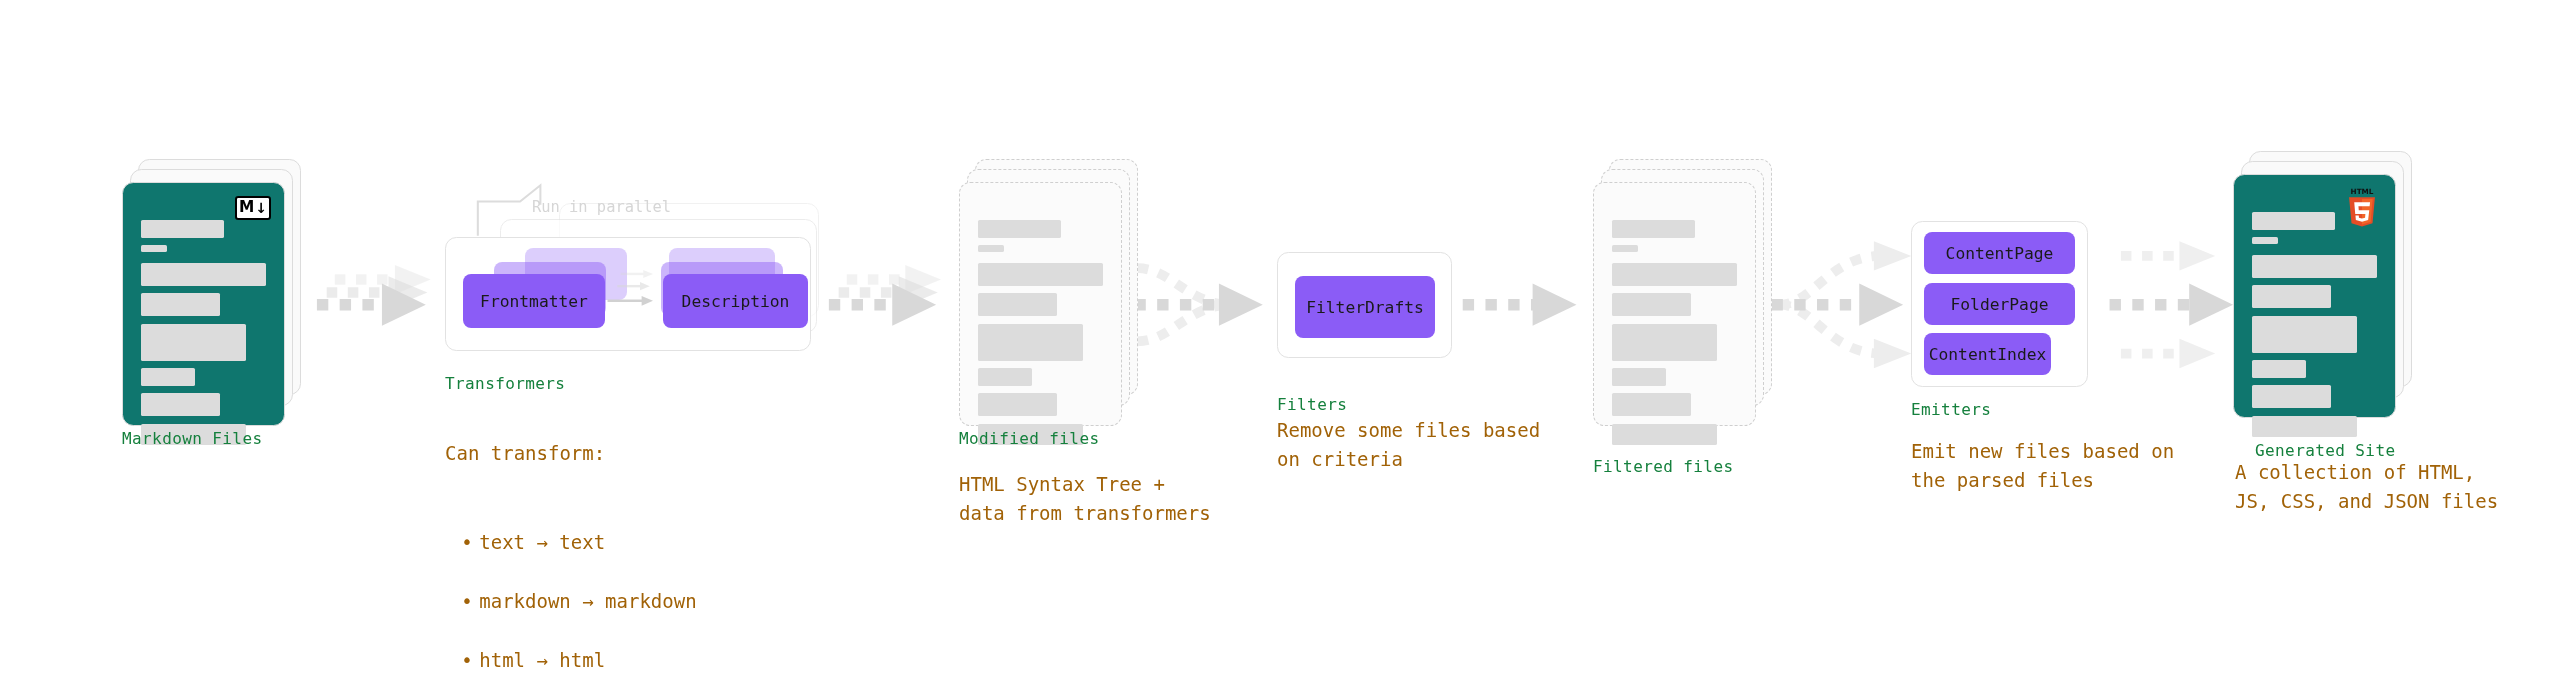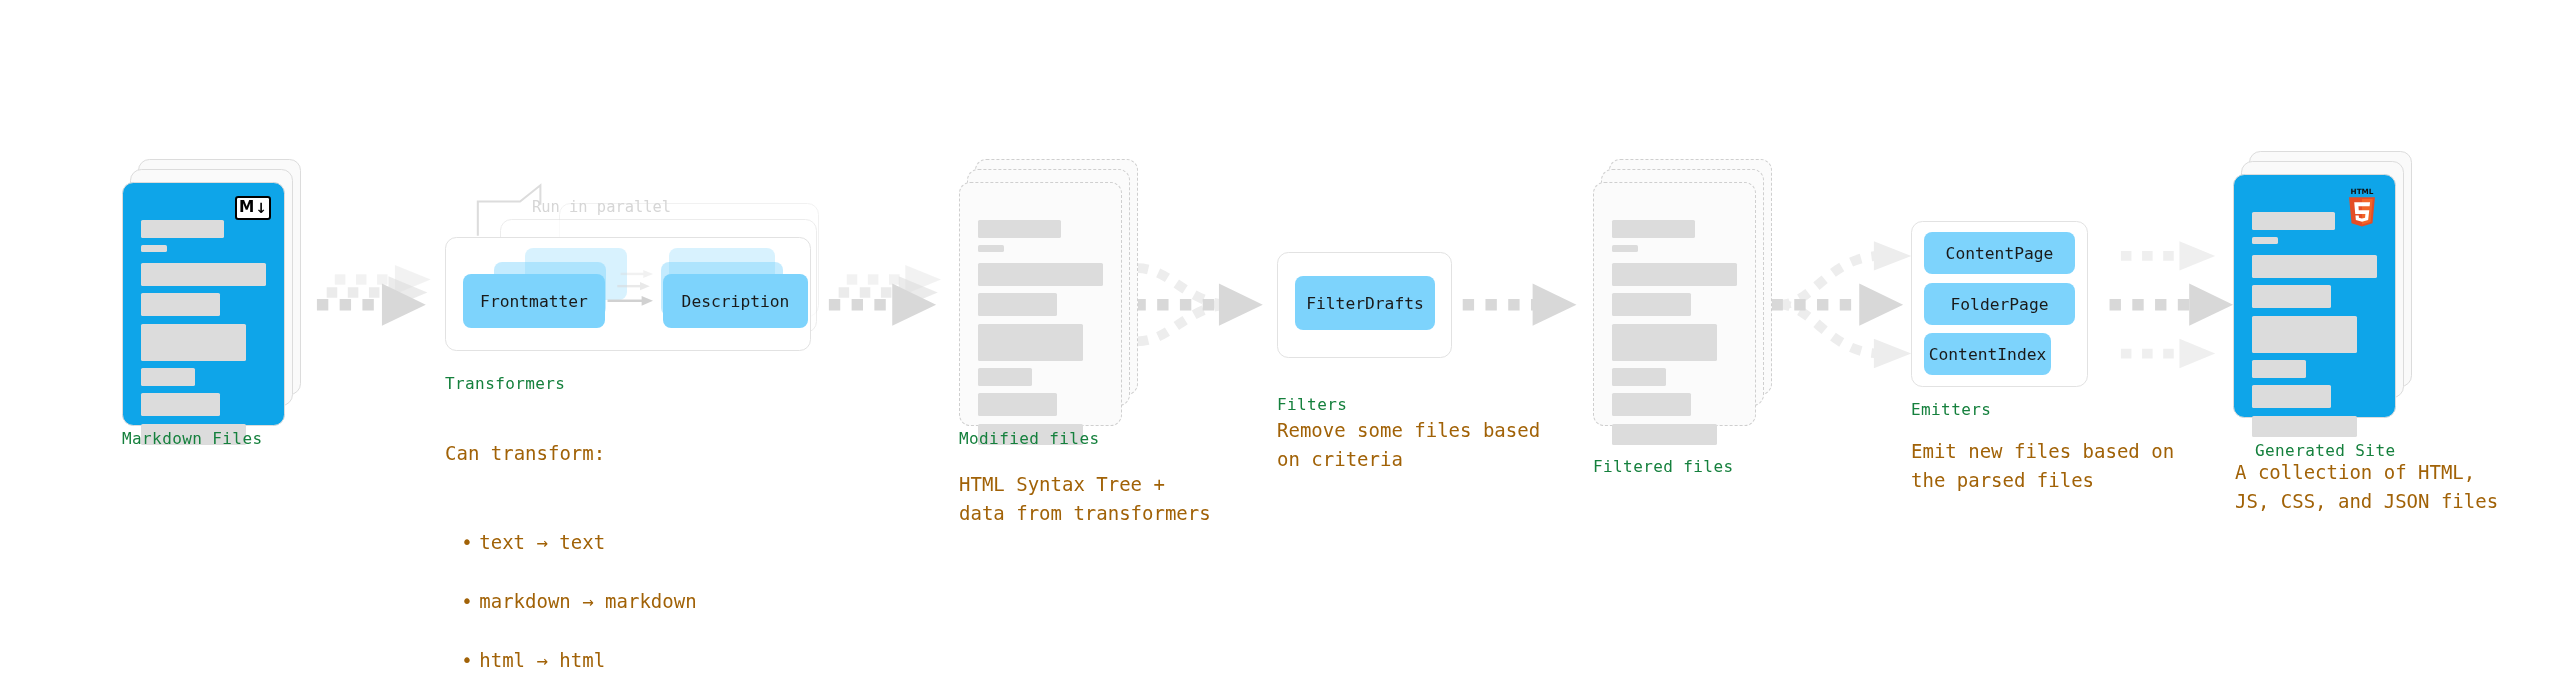--- a/index.html
+++ b/index.html
@@ -37,21 +37,21 @@
     position: absolute;
     box-sizing: border-box;
     width: 163px;
     height: 244px;
     border-radius: 11.4px;
     background: #fafafa;
     border: 1.6px solid #dcdcdc;
   }
   .doc-card.back2 { left: 16.3px;  top: 0px;   height: 236px; }
   .doc-card.back1 { left: 8.1px;  top: 9.8px;  height: 237px; }
-  .doc-card.front { left: 0px;   top: 23px;  height: 244px; background:#0ea5e9; }
+  .doc-card.front { left: 0px;   top: 23px;  height: 244px; background:#0f766e; }
 
   .doc-card.dashed {
     background: #fbfbfb;
     border: 1.6px dashed #cfcfcf;
   }
 
   .doc-lines {
     position: absolute;
     left: 18px;
     top: 37px;
@@ -121,21 +121,21 @@
   .group-box {
     position: absolute;
     box-sizing: border-box;
     border: 1.6px solid #e2e2e2;
     border-radius: 11.4px;
     background: #ffffff;
   }
   .chip {
     position: absolute;
     box-sizing: border-box;
-    background: #7dd3fc;
+    background: #8b5cf6;
     border-radius: 8.1px;
     display: flex;
     align-items: center;
     justify-content: center;
     font-size: 16.3px;
     color: #1a1a1a;
     letter-spacing: 0px;
     white-space: nowrap;
   }
 
@@ -361,21 +361,21 @@
         </div>
       </div>
     </div>
   </div>
   <div class="title-label" style="left:959px; top:429px;">Modified files</div>
   <div class="desc-label" style="left:959px; top:470px;">HTML Syntax Tree +
 data from transformers</div>
 
   <div class="node" style="left:1277px; top:252px; width:179px; height:106px;">
     <div class="group-box" style="left:0; top:0; width:175px; height:106px;"></div>
-    <div class="chip" style="left:18px; top:24.4px; width:140px; height:54px;">
+    <div class="chip" style="left:18px; top:24.4px; width:140px; height:62px;">
       <span>FilterDrafts</span>
     </div>
   </div>
   <div class="title-label" style="left:1277px; top:379px;margin-top:16px;">Filters</div>
   <div class="desc-label" style="left:1277px; top:416px;">Remove some files based
 on criteria</div>
 
   <div class="node" style="left:1593px; top:159px;">
     <div class="doc-stack">
       <div class="doc-card dashed back2"></div>

